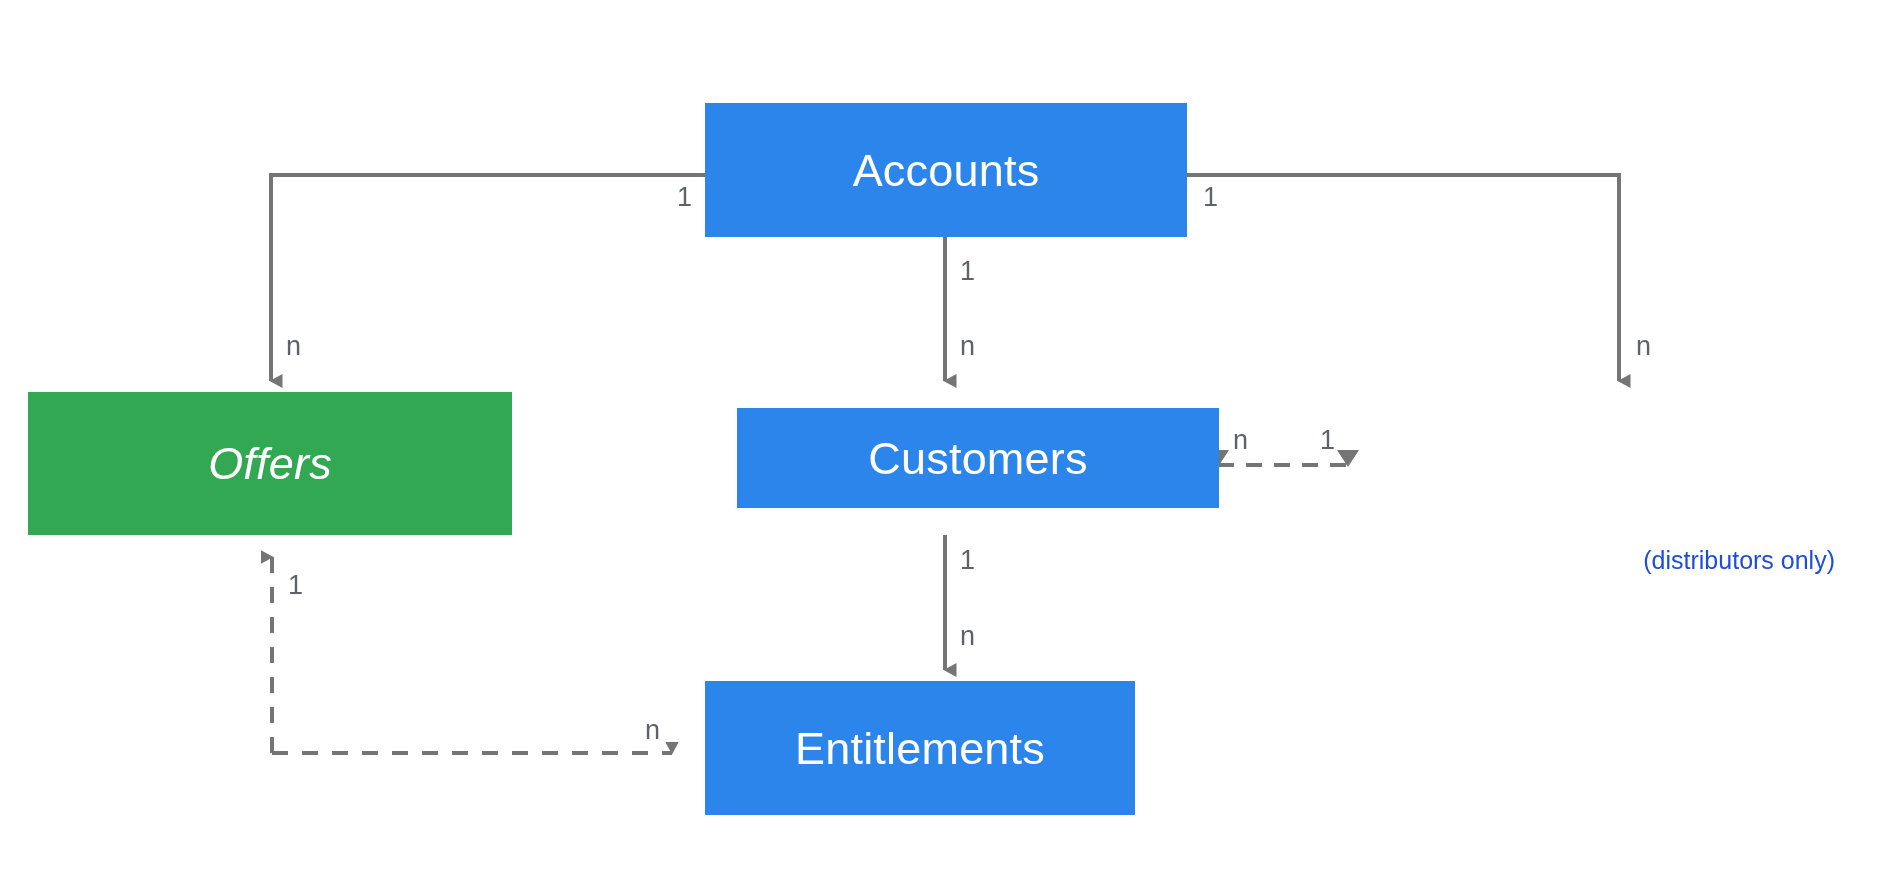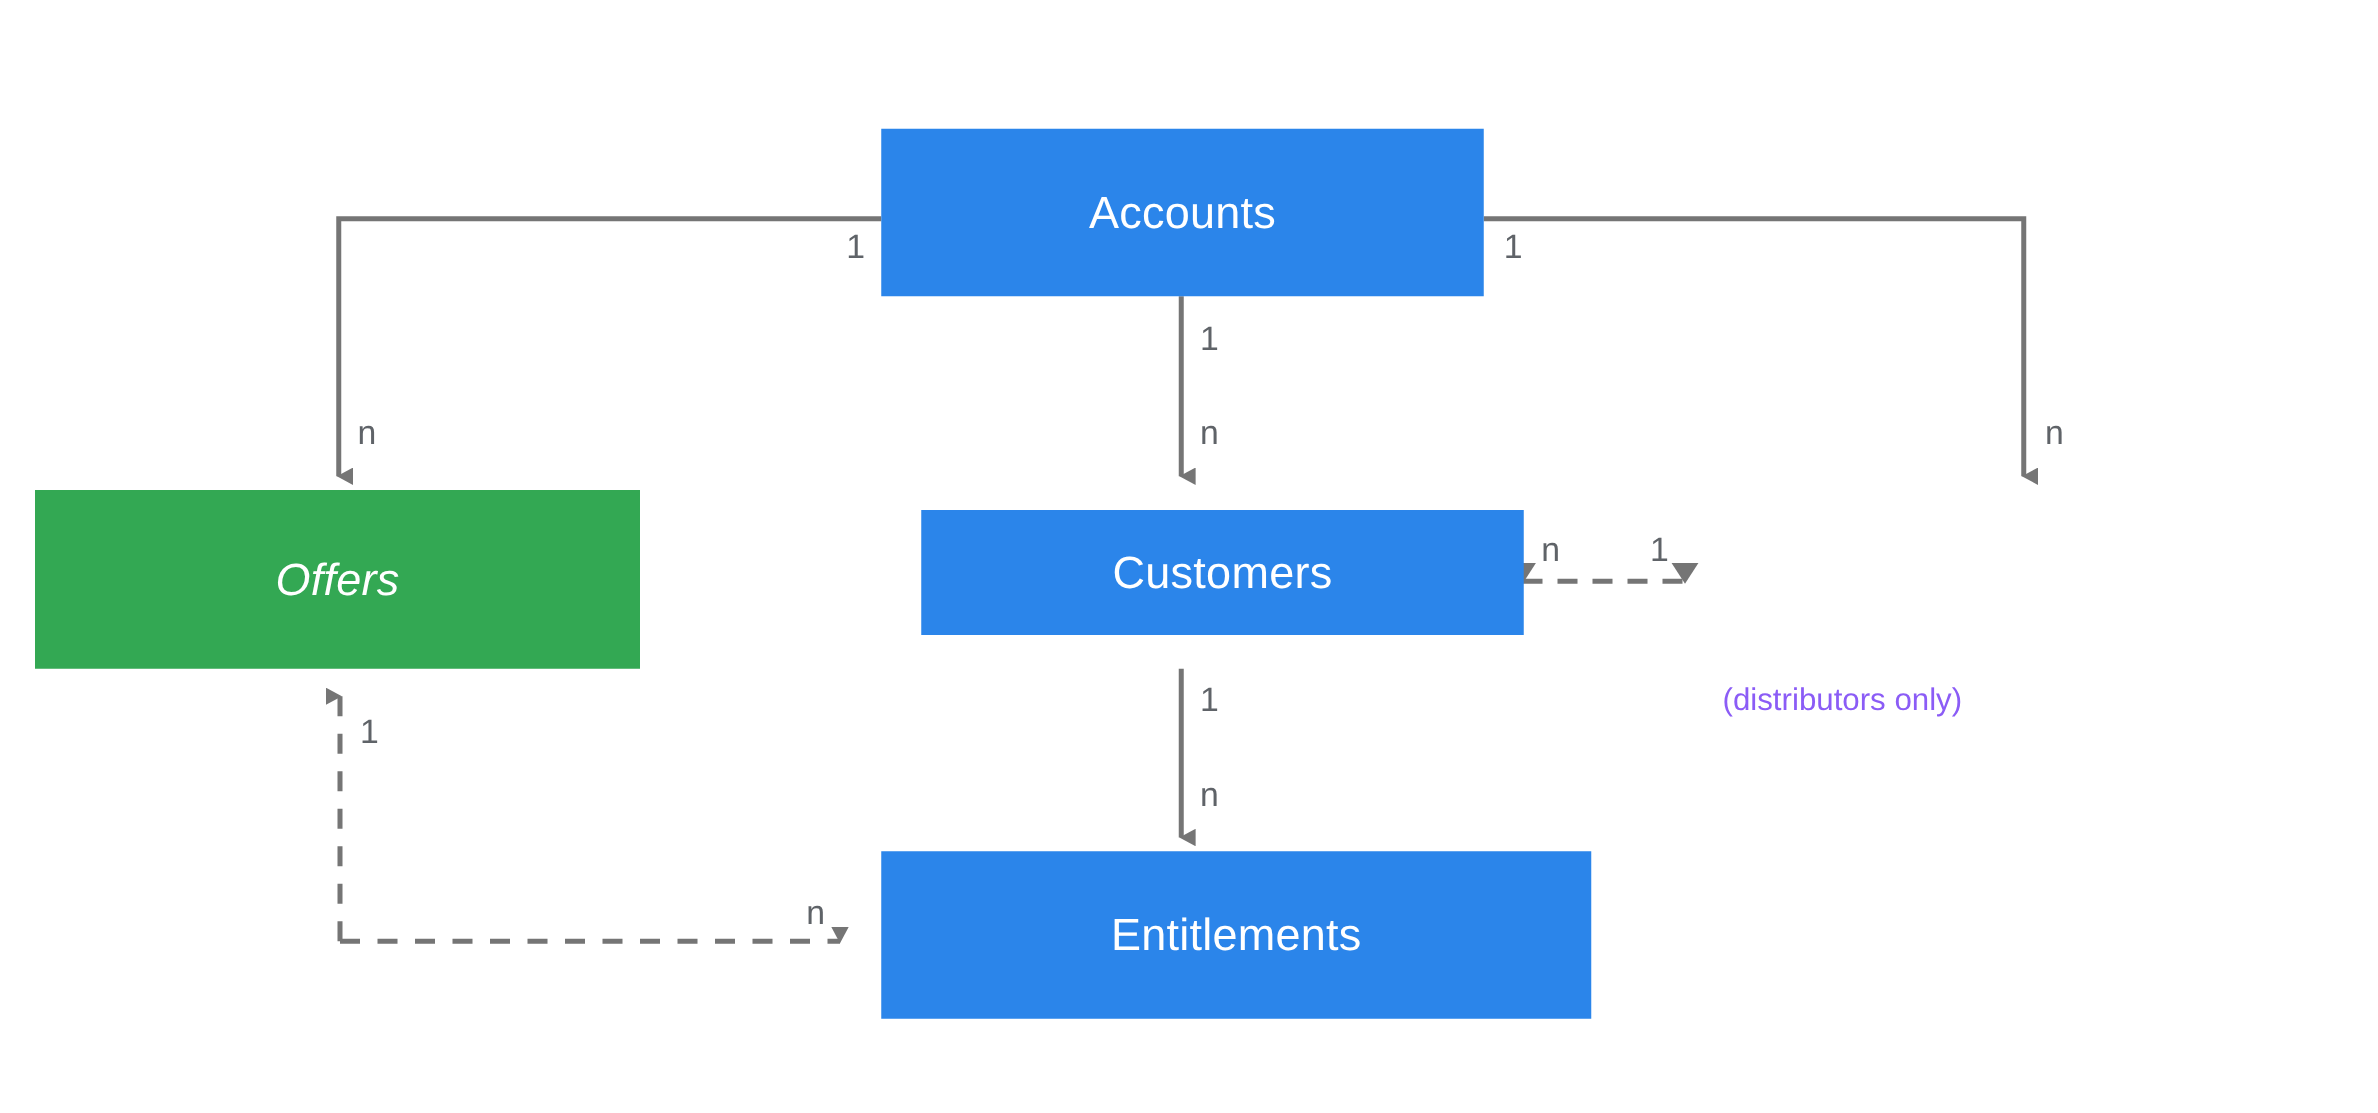--- a/index.html
+++ b/index.html
@@ -24,37 +24,37 @@
     width: 1902px;
     height: 890px;
   }
   .node {
     position: absolute;
     display: flex;
     align-items: center;
     justify-content: center;
     box-sizing: border-box;
     color: #ffffff;
-    font-size: 36px;
+    font-size: 45px;
     font-weight: 400;
     letter-spacing: 0.2px;
     line-height: 1;
     user-select: none;
   }
   .node-accounts   { left: 705px; top: 103px; width: 482px; height: 134px; }
   .node-offers     { left: 28px;  top: 392px; width: 484px; height: 143px; font-style: italic; }
   .node-customers  { left: 705px; top: 408px; width: 482px; height: 100px; margin-left: 32px; }
   .node-channel    { left: 1378px;top: 392px; width: 457px; height: 143px; font-size: 33px; }
-  .node-entitle    { left: 705px; top: 681px; width: 568px; height: 134px; }
+  .node-entitle    { left: 705px; top: 681px; width: 430px; height: 134px; }
 
   .caption {
     position: absolute;
-    color: #8b5cf6;
+    color: #1d4ed8;
     font-size: 25px;
-    text-align: left;
+    text-align: right;
     user-select: none;
   }
   .caption-channel { left: 1378px; top: 546px; width: 457px; }
 
   .edge-label {
     position: absolute;
     color: #5f6368;
     font-size: 27px;
     line-height: 1;
     user-select: none;

